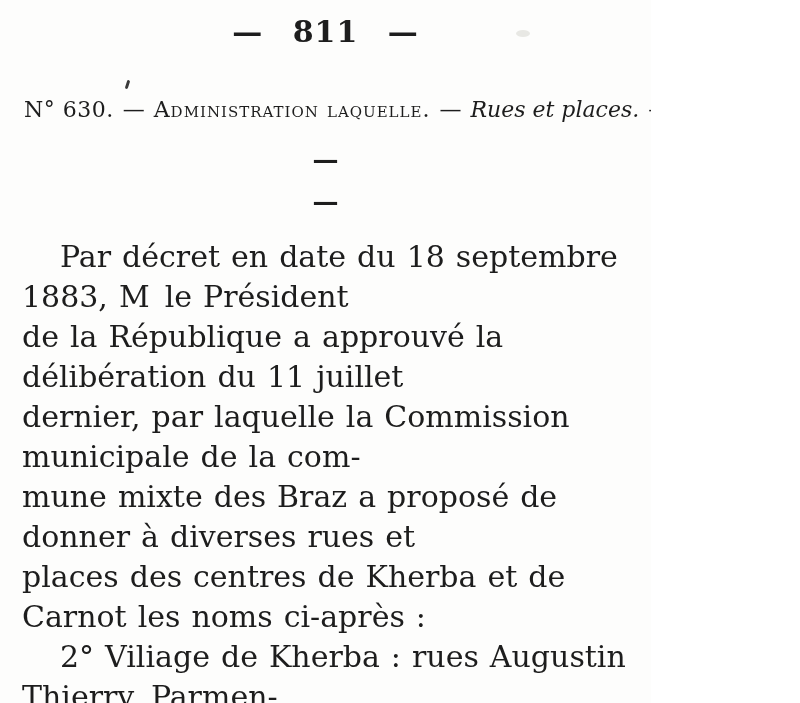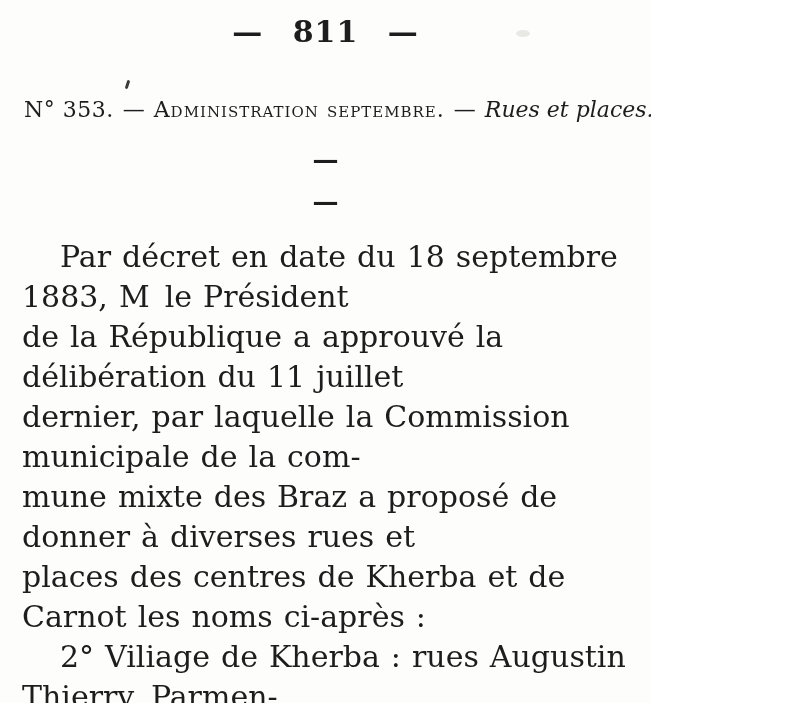--- a/index.html
+++ b/index.html
@@ -94,21 +94,21 @@
 <body>
 
 <div class="page">
 
   <div class="page-number">— 811 —</div>
 
   <div class="artifact artifact-1"></div>
   <div class="artifact artifact-2"></div>
 
   <div class="notice">
-    <div class="notice-line1"><span class="notice-num">N° 353.</span><span class="dash-sep">—</span><span class="small-caps">Administration septembre.</span><span class="dash-sep">—</span><span class="italic">Rues et places.</span><span class="dash-sep">—</span></div>
+    <div class="notice-line1"><span class="notice-num">N° 630.</span><span class="dash-sep">—</span><span class="small-caps">Administration laquelle.</span><span class="dash-sep">—</span><span class="italic">Rues et places.</span><span class="dash-sep">—</span></div>
   </div>
 
   <div class="divider divider-1">—</div>
 
 
   <div class="divider divider-2">—</div>
 
   <div class="para para-1">Par décret en date du 18 septembre 1883, M le Président
 de la République a approuvé la délibération du 11 juillet
 dernier, par laquelle la Commission municipale de la com-

